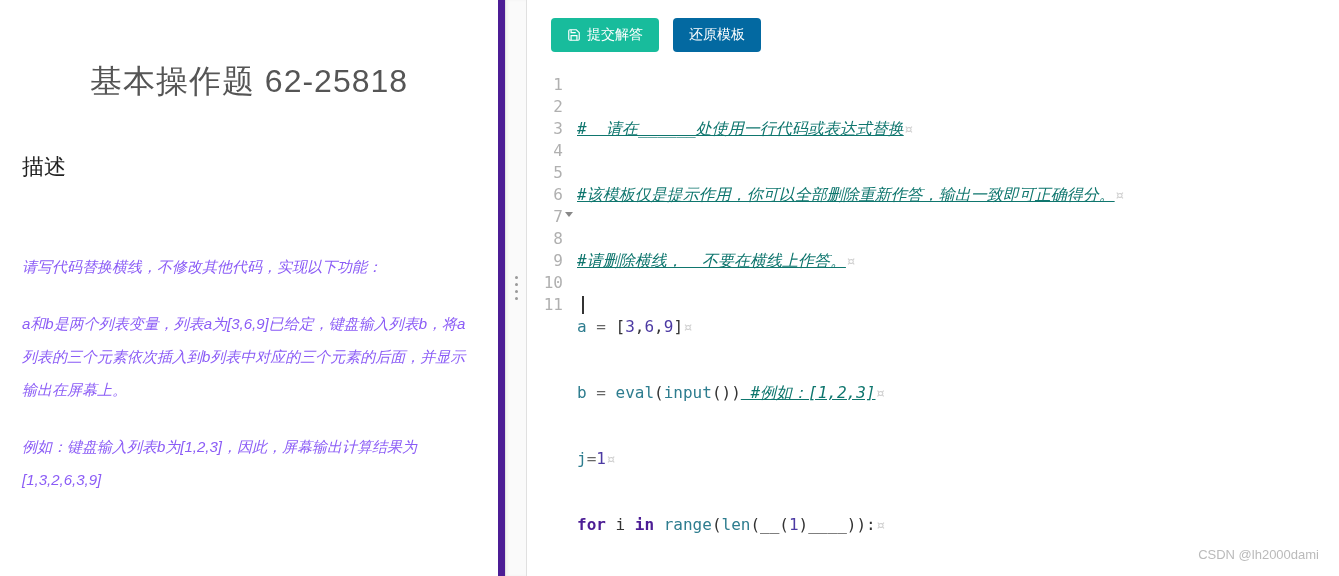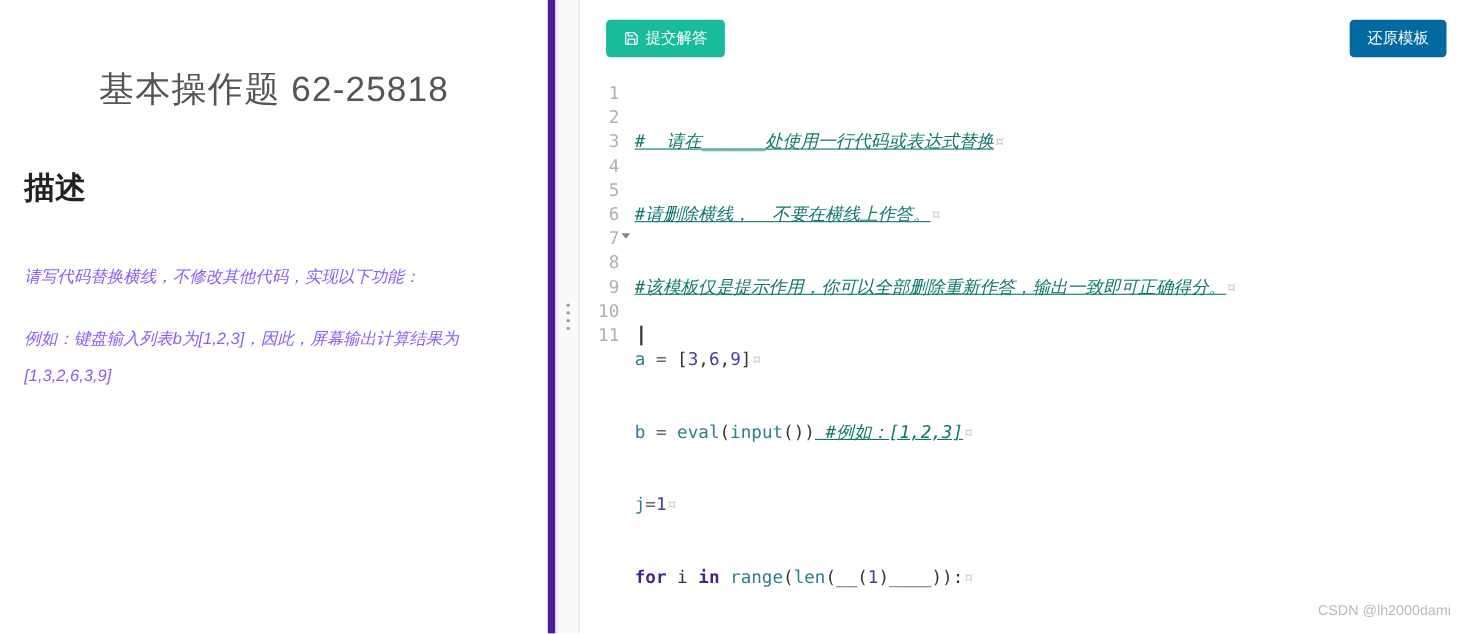--- a/index.html
+++ b/index.html
@@ -22,24 +22,24 @@
     .title {
       font-size: 32px;
       font-weight: 400;
       color: #555;
       text-align: center;
       letter-spacing: 1px;
       margin-bottom: 48px;
       margin-top: 30px;
     }
     .section-heading {
-      font-size: 28px;
-      font-weight: 700;
+      font-size: 22px;
+      font-weight: 400;
       color: #222;
-      margin-bottom: 45px;
+      margin-bottom: 68px;
     }
     .paragraph {
       font-size: 15px;
       line-height: 2.2;
       color: #8b5cf6;
       margin-bottom: 24px;
       font-style: italic;
     }
     .splitter {
       width: 22px;
@@ -69,21 +69,20 @@
       flex: 1;
       height: 100%;
       display: flex;
       flex-direction: column;
       background: #fff;
     }
     .toolbar {
       padding: 18px 24px 20px 24px;
       display: flex;
       gap: 14px;
-      justify-content: space-between;
     }
     .btn {
       display: inline-flex;
       align-items: center;
       gap: 6px;
       padding: 8px 16px;
       border: none;
       border-radius: 4px;
       font-size: 14px;
       cursor: pointer;
@@ -164,20 +163,21 @@
       margin-top: 2px;
     }
   </style>
 </head>
 <body>
 
 <div class="left-panel">
   <h1 class="title">基本操作题 62-25818</h1>
   <h2 class="section-heading">描述</h2>
   <p class="paragraph">请写代码替换横线，不修改其他代码，实现以下功能：</p>
+  <p class="paragraph">a和b是两个列表变量，列表a为[3,6,9]已给定，键盘输入列表b，将a列表的三个元素依次插入到b列表中对应的三个元素的后面，并显示输出在屏幕上。</p>
   <p class="paragraph">例如：键盘输入列表b为[1,2,3]，因此，屏幕输出计算结果为[1,3,2,6,3,9]</p>
 </div>
 
 <div class="splitter">
   <div class="splitter-dots">
     <div class="splitter-dot"></div>
     <div class="splitter-dot"></div>
     <div class="splitter-dot"></div>
     <div class="splitter-dot"></div>
   </div>
@@ -207,22 +207,22 @@
       <div class="ln">5</div>
       <div class="ln">6</div>
       <div class="ln"><span>7</span><span class="fold-arrow"></span></div>
       <div class="ln">8</div>
       <div class="ln">9</div>
       <div class="ln">10</div>
       <div class="ln">11</div>
     </div>
     <div class="code">
       <div class="line"><span class="c-comment">#  请在______处使用一行代码或表达式替换</span><span class="c-invisible">¤</span></div>
+      <div class="line"><span class="c-comment">#该模板仅是提示作用，你可以全部删除重新作答，输出一致即可正确得分。</span><span class="c-invisible">¤</span></div>
       <div class="line"><span class="c-comment">#请删除横线，  不要在横线上作答。</span><span class="c-invisible">¤</span></div>
-      <div class="line"><span class="c-comment">#该模板仅是提示作用，你可以全部删除重新作答，输出一致即可正确得分。</span><span class="c-invisible">¤</span></div>
       <div class="line"><span class="c-ident">a</span><span class="c-op"> = </span><span class="c-punc">[</span><span class="c-num">3</span><span>,</span><span class="c-num">6</span><span>,</span><span class="c-num">9</span><span class="c-punc">]</span><span class="c-invisible">¤</span></div>
       <div class="line"><span class="c-ident">b</span><span class="c-op"> = </span><span class="c-builtin">eval</span><span>(</span><span class="c-builtin">input</span><span>())</span><span class="c-comment"> #例如：[1,2,3]</span><span class="c-invisible">¤</span></div>
       <div class="line"><span class="c-ident">j</span><span class="c-op">=</span><span class="c-num">1</span><span class="c-invisible">¤</span></div>
       <div class="line"><span class="c-keyword">for</span><span> i </span><span class="c-keyword">in</span><span class="c-builtin"> range</span><span>(</span><span class="c-builtin">len</span><span>(__(</span><span class="c-num">1</span><span>)____)):</span><span class="c-invisible">¤</span></div>
       
       
       
       
       <div class="cursor-line"></div>
     </div>

